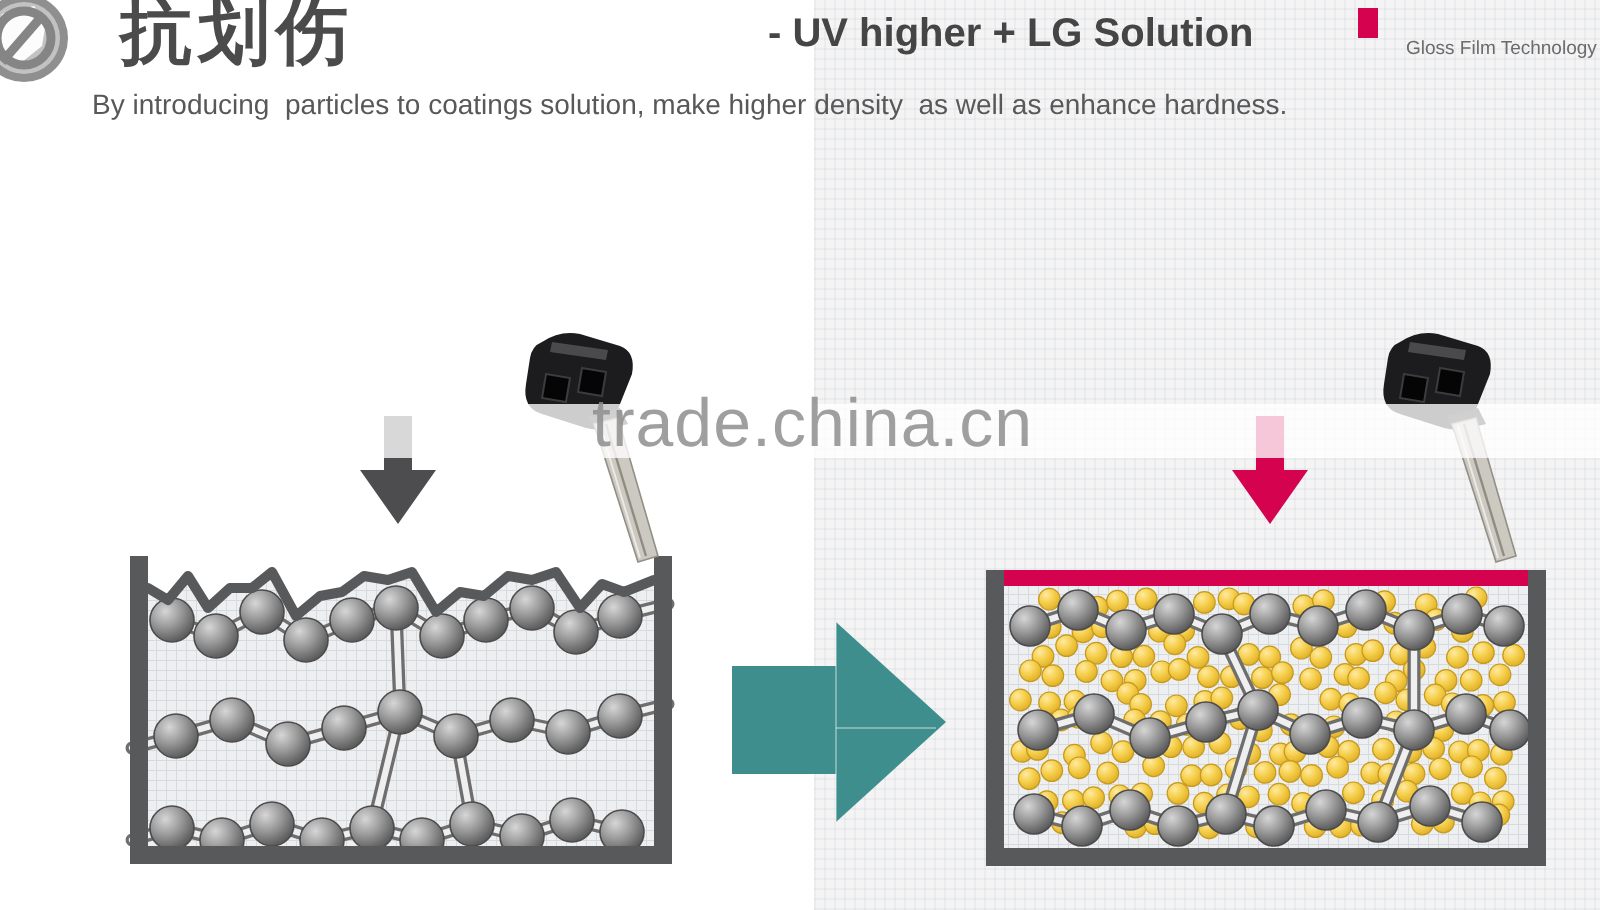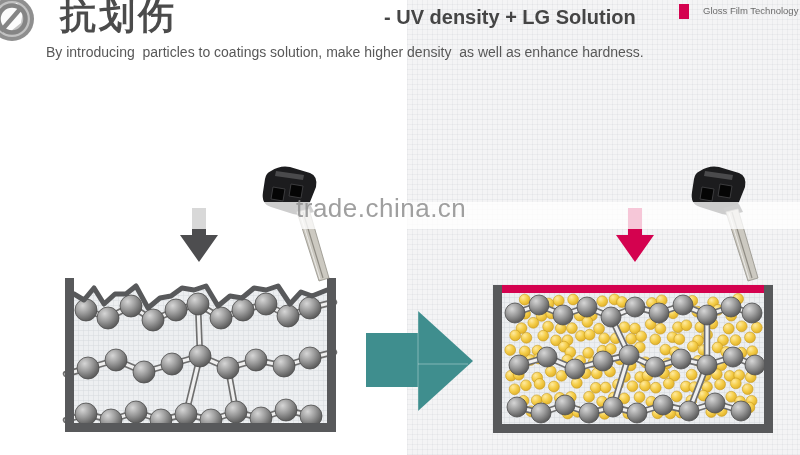--- a/index.html
+++ b/index.html
@@ -19,53 +19,53 @@
   .page-title{
     position:absolute;left:60px;top:-8px;z-index:2;
     font-size:36px;font-weight:bold;color:#4b4b4b;letter-spacing:3px;
   }
   .uv-title{
     position:absolute;left:384px;top:6px;z-index:2;
     font-size:20px;font-weight:bold;color:#454545;letter-spacing:0px;
   }
   .legend{position:absolute;left:679px;top:4px;z-index:2;display:flex;align-items:flex-start;}
   .legend-swatch{width:10px;height:15px;display:inline-block;}
-  .legend-label{font-size:9.5px;color:#6b6b6b;margin-left:14px;margin-top:1px;}
+  .legend-label{font-size:9.5px;color:#6b6b6b;margin-left:14px;margin-top:15px;}
   .description{
     position:absolute;left:46px;top:44px;z-index:2;
     font-size:14px;color:#585858;white-space:pre-wrap;
   }
   .diagram-svg{position:absolute;z-index:3;}
   .key-svg{position:absolute;z-index:3;}
   .arrow-svg{position:absolute;z-index:3;}
   .teal-arrow-svg{position:absolute;left:362px;top:308px;z-index:3;}
   .wm-band{
     position:absolute;left:0;top:202px;width:800px;height:27px;
     background:rgba(255,255,255,0.78);z-index:5;
   }
   .watermark{
     position:absolute;left:296px;top:193px;z-index:6;
-    font-size:26px;color:#8f8f8f;opacity:.85;letter-spacing:.5px;
+    font-size:34px;color:#8f8f8f;opacity:.85;letter-spacing:.5px;
   }
 </style>
 </head>
 <body>
 
 <div class="grid-bg"></div>
 
 <svg class="hdr-icon" width="54" height="52" viewBox="0 0 54 52">
   <circle cx="25" cy="26" r="22" fill="#8f8f8f"></circle>
   <circle cx="25" cy="26" r="18" fill="#c2c2c2"></circle>
   <polygon points="14,14 30,10 36,18 34,30 24,38 12,32 10,22" fill="#ffffff" opacity="0.95"></polygon>
   <circle cx="25" cy="26" r="13.5" stroke="#858585" stroke-width="4.5" fill="none"></circle>
   <line x1="34" y1="15" x2="14" y2="38" stroke="#858585" stroke-width="4.5"></line>
 </svg>
 
 <div class="page-title">抗划伤</div>
-<div class="uv-title">- UV density + LG Solution</div>
+<div class="uv-title">- UV higher + LG Solution</div>
 
 <div class="legend">
   <span class="legend-swatch" style="background: rgb(212, 2, 79);"></span>
   <span class="legend-label">Gloss Film Technology</span>
 </div>
 
 <div class="description">By introducing  particles to coatings solution, make higher density  as well as enhance hardness.</div>
 
 <svg id="leftBox" class="diagram-svg" style="left:58px;top:270px;" width="285" height="171" viewBox="0 0 285 171">
   <defs>

